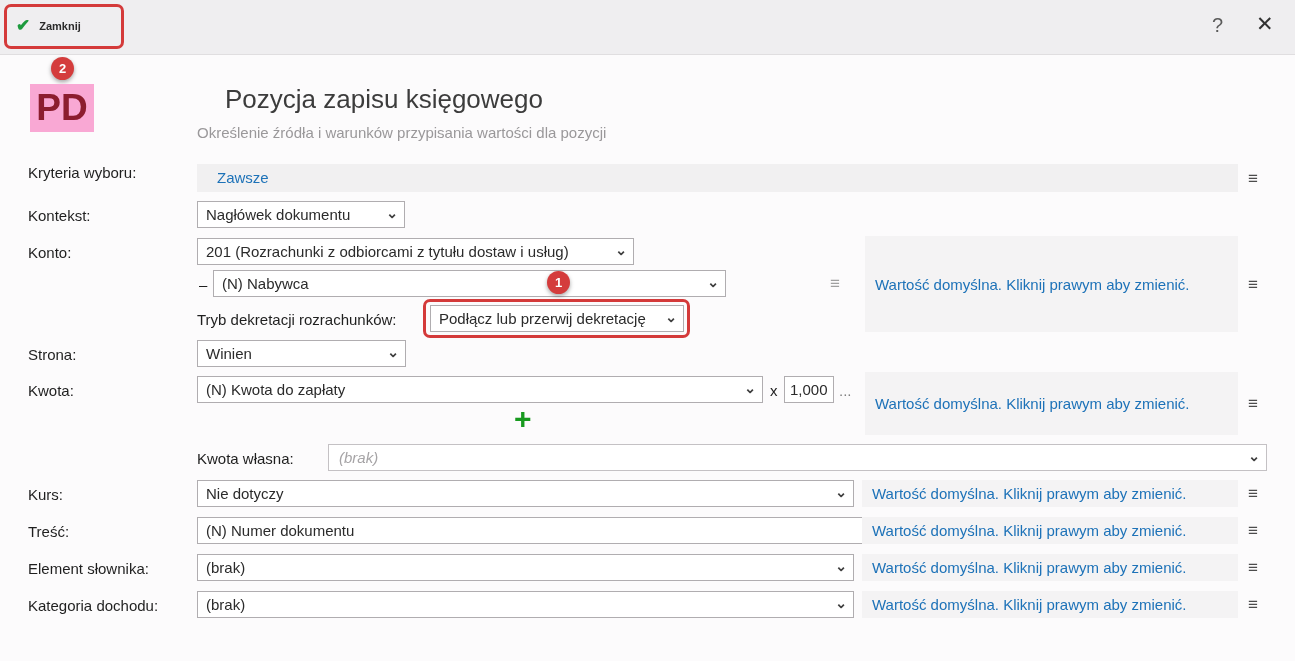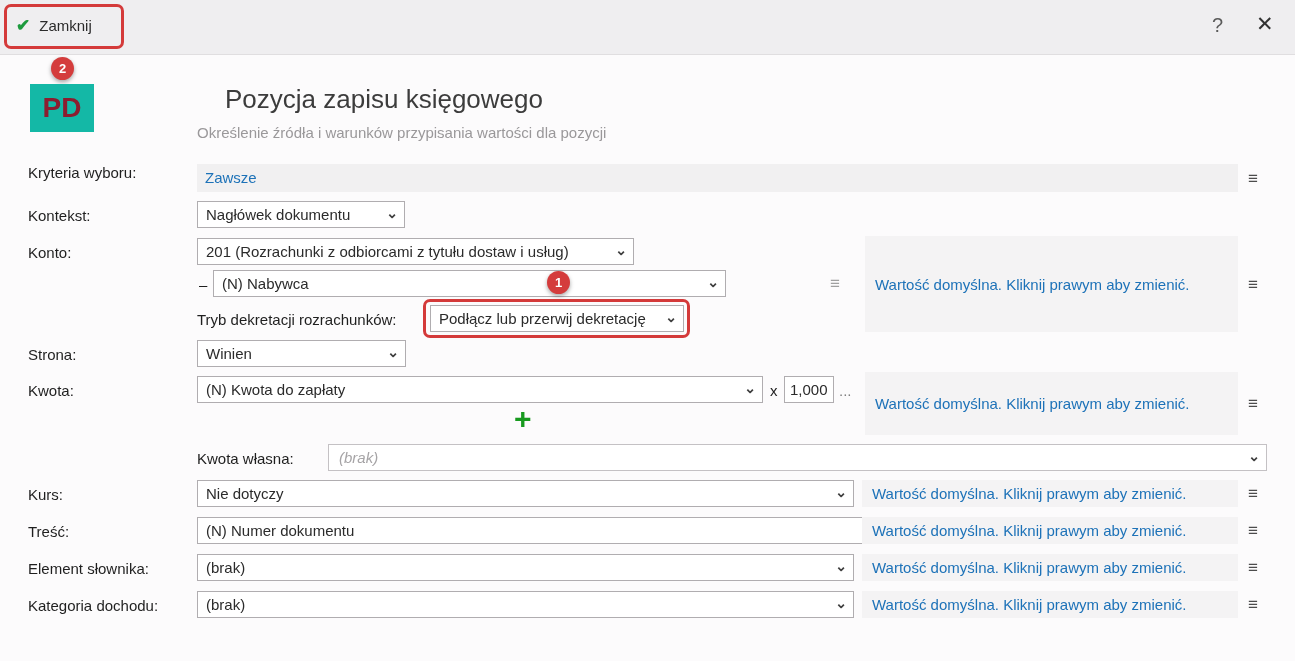--- a/index.html
+++ b/index.html
@@ -15,40 +15,40 @@
   
   .topbar {
     position: absolute; left: 0; top: 0; width: 1295px; height: 55px;
     background: #efeef0; border-bottom: 1px solid #e0dee0;
   }
   .close-btn {
     position: absolute; left: 16px; top: 15px;
     display: flex; align-items: center; gap: 9px; cursor: pointer;
   }
   .check { color: #1d9b3e; font-size: 17px; font-weight: bold; }
-  .close-btn-label { font-size: 15px; color: #2b2b2b; }
+  .close-btn-label { font-size: 11px; color: #2b2b2b; font-weight: bold; }
   .help { position: absolute; left: 1212px; top: 14px; font-size: 20px; color: #5a5a5a; cursor: pointer; }
   .x { position: absolute; left: 1256px; top: 12px; font-size: 21px; color: #323232; cursor: pointer; }
 
   
   .ann-rect {
     position: absolute; border: 3px solid #d43a3a; border-radius: 7px;
     pointer-events: none;
   }
   .badge {
     position: absolute; width: 23px; height: 23px; border-radius: 50%;
     background: #d43c3c; color: #fff; font-size: 13px; font-weight: bold;
     display: flex; align-items: center; justify-content: center;
     box-shadow: 0 2px 4px rgba(0,0,0,.35);
   }
 
   
   .logo {
     position: absolute; left: 30px; top: 84px; width: 64px; height: 48px;
-    background: #14b8a6; color: #8c1d2f; font-size: 28px; font-weight: bold;
+    background: #f9a8d4; color: #8c1d2f; font-size: 37px; font-weight: bold;
     display: flex; align-items: center; justify-content: center;
   }
   .title { position: absolute; left: 197px; top: 84px; font-size: 26px; color: #3c3c3c; font-weight: 400; margin-left: 28px; }
   .subtitle { position: absolute; left: 197px; top: 124px; font-size: 15px; color: #9a989a; }
 
   
   .flabel { position: absolute; left: 28px; font-size: 15px; color: #1f1f1f; white-space: nowrap; }
   .inlabel { position: absolute; font-size: 15px; color: #1f1f1f; white-space: nowrap; }
 
   .dd {
@@ -58,21 +58,21 @@
     white-space: nowrap; overflow: hidden; cursor: pointer;
   }
   .chev {
     position: absolute; right: 6px; top: 0; line-height: 23px;
     font-size: 14px; color: #3f3f3f; font-weight: bold;
   }
   .grayfield {
     position: absolute; height: 28px; background: #f1f0f1;
     line-height: 28px; padding-left: 8px; cursor: pointer;
   }
-  .bluelink { color: #1d72b8; }
+  .bluelink { color: #1d72b8; margin-left: 12px; }
   .defbox {
     position: absolute; background: #f4f3f4; color: #1d72b8; font-size: 15px;
     display: flex; align-items: center; padding-left: 10px; cursor: pointer;
     white-space: nowrap; overflow: hidden;
   }
   .menu {
     position: absolute; width: 22px; text-align: center;
     font-size: 17px; color: #4c4c4c; line-height: 27px; cursor: pointer;
   }
   .menu.light { color: #a0a0a0; }

